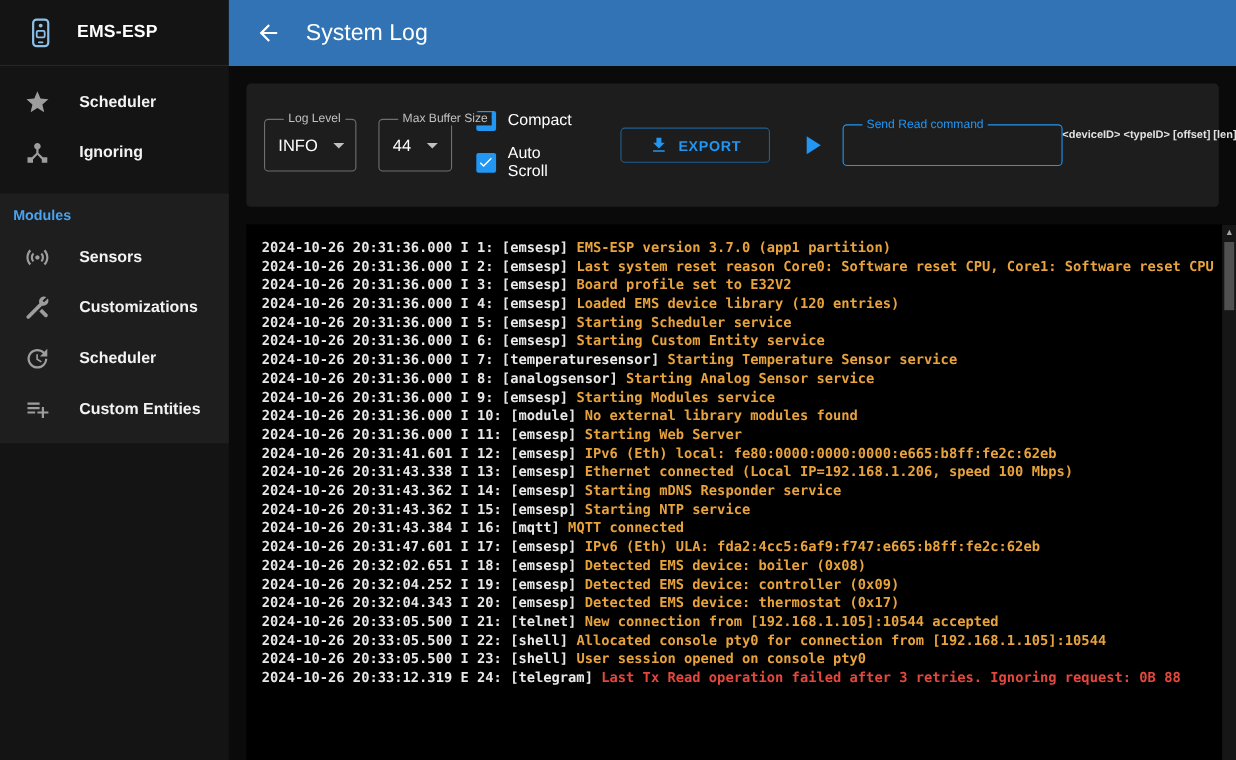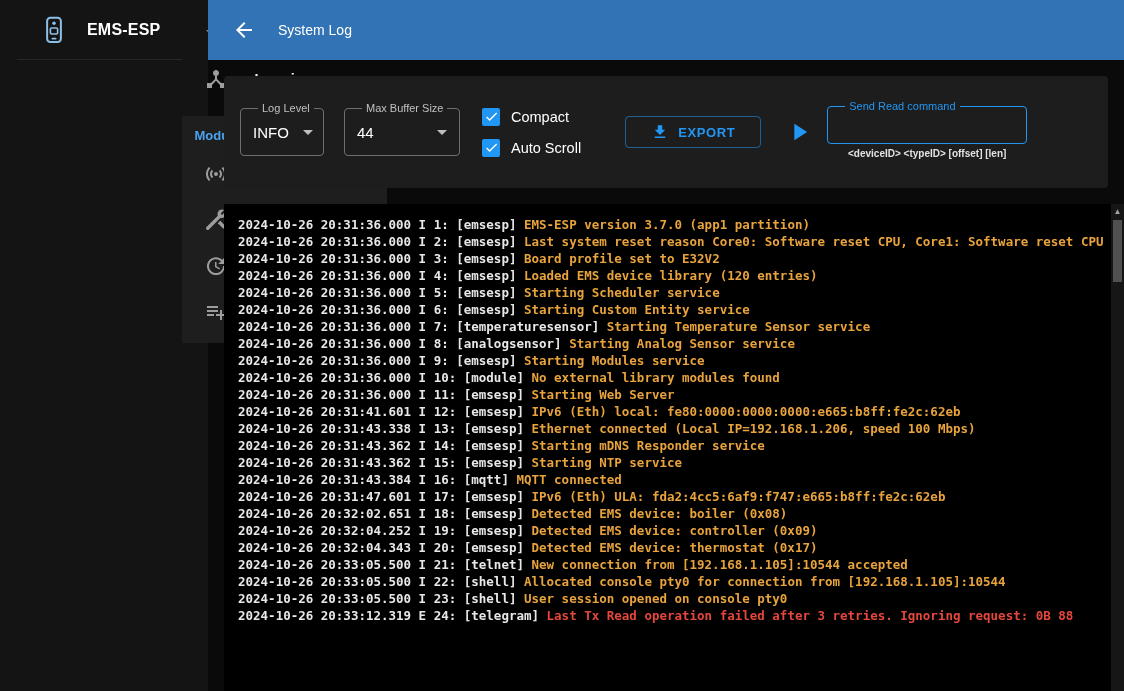--- a/index.html
+++ b/index.html
@@ -5,37 +5,37 @@
   * { box-sizing: border-box; }
   html,body { margin:0; padding:0; }
   body {
     width:1124px; height:691px; overflow:hidden;
     background:var(--content-bg,#0a0a0a);
     font-family:"Liberation Sans", sans-serif;
   }
   .app { display:flex; width:100%; height:100%; }
 
   
-  .sidebar { width:208px; flex-shrink:0; background:var(--sidebar-bg,#141414); display:flex; flex-direction:row;padding-left:17px; }
+  .sidebar { width:208px; flex-shrink:0; background:var(--sidebar-bg,#141414); display:flex; flex-direction:column; }
   .brand { height:60px; display:flex; align-items:center; padding:0 22px; gap:18px; border-bottom:1px solid #262626; flex-shrink:0; }
   .brand-title { color:#ffffff; font-size:16px; font-weight:bold; letter-spacing:.2px; }
   .nav { padding-top:10px; }
   .nav-item { height:46px; display:flex; align-items:center; padding:0 22px; cursor:pointer; }
   .nav-icon { width:24px; height:24px; margin-right:26px; color:#9d9d9d; display:flex; align-items:center; justify-content:center; flex-shrink:0; }
   .nav-icon svg { width:24px; height:24px; fill:currentColor; }
   .nav-label { color:#f2f2f2; font-size:14.5px; font-weight:600; white-space:nowrap; }
   .modules { background:var(--modules-bg,#1e1e1e); margin-top:14px; padding-bottom:8px; }
   .modules-header { color:var(--modules-header,#4aa3f0); font-size:13px; font-weight:bold; padding:12px 12px 8px 12px; }
 
   
   .main { flex:1; min-width:0; display:flex; flex-direction:column; }
   .appbar { height:60px; flex-shrink:0; background:var(--appbar,#3173b4); display:flex; align-items:center; padding:0 14px; }
   .back-btn { width:44px; height:44px; background:none; border:none; color:#fff; cursor:pointer; display:flex; align-items:center; justify-content:center; padding:0; }
   .back-btn svg { width:24px; height:24px; fill:#ffffff; }
-  .appbar-title { color:#ffffff; font-size:14px; font-weight:500; margin-left:12px; }
+  .appbar-title { color:#ffffff; font-size:21px; font-weight:500; margin-left:12px; }
 
   .content { flex:1; min-height:0; padding:16px 16px 0 16px; display:flex; flex-direction:column; }
 
   
   .card { background:var(--card-bg,#1d1d1d); border-radius:4px; height:112px; flex-shrink:0; display:flex; align-items:center; padding:0 16px; }
   .outlined { position:relative; border:1px solid #6f6f6f; border-radius:4px; height:48px; display:flex; align-items:center; padding:0 12px; }
   .field-label { position:absolute; top:-7px; left:17px; font-size:11px; color:#c0c0c0; background:var(--card-bg,#1d1d1d); padding:0 4px; white-space:nowrap; }
   .select { cursor:pointer; }
   .field-value { color:#ffffff; font-size:15px; margin-right:auto; }
   .caret { width:0; height:0; border-left:5px solid transparent; border-right:5px solid transparent; border-top:5px solid #c0c0c0; margin-left:14px; }
@@ -49,21 +49,21 @@
   .check-label { color:#ffffff; font-size:14.5px; }
 
   .export-btn { margin-left:44px; height:32px; padding:0 25px; display:flex; align-items:center; gap:9px;
     background:none; border:1px solid rgba(33,150,243,.55); border-radius:4px; color:var(--accent,#2196f3);
     font-family:inherit; font-size:13px; font-weight:600; letter-spacing:.6px; cursor:pointer; }
   .export-btn svg { width:18px; height:18px; fill:var(--accent,#2196f3); }
 
   .play-btn { margin-left:24px; background:none; border:none; padding:0; cursor:pointer; display:flex; }
   .play-btn svg { width:28px; height:28px; fill:var(--accent,#2196f3); }
 
-  .send-wrap { margin-left:14px; display:flex; flex-direction:column; align-items:center; }
+  .send-wrap { margin-left:14px; display:flex; flex-direction:row; align-items:flex-start; }
   .send-field { width:200px; height:38px; border:1px solid var(--accent,#2196f3); }
   .send-field .field-label { color:var(--accent,#2196f3); }
   .send-input { width:100%; background:none; border:none; outline:none; color:#ffffff; font-size:14px; font-family:inherit; }
   .helper { margin-top:4px; font-size:10px; font-weight:bold; color:#e2e2e2; white-space:nowrap; }
 
   
   .log { position:relative; flex:1; min-height:0; margin-top:16px; margin-right:-16px; background:var(--log-bg,#000000); overflow:hidden; }
   .log-lines { padding:12px 14px; font-family:"DejaVu Sans Mono", monospace; font-size:12.5px; font-weight:bold; line-height:17px; white-space:pre; color:var(--log-text,#e8e8e8); }
   .log-row { white-space:pre; }
   .log-msg-info { color:var(--log-info,#e8a33d); }

